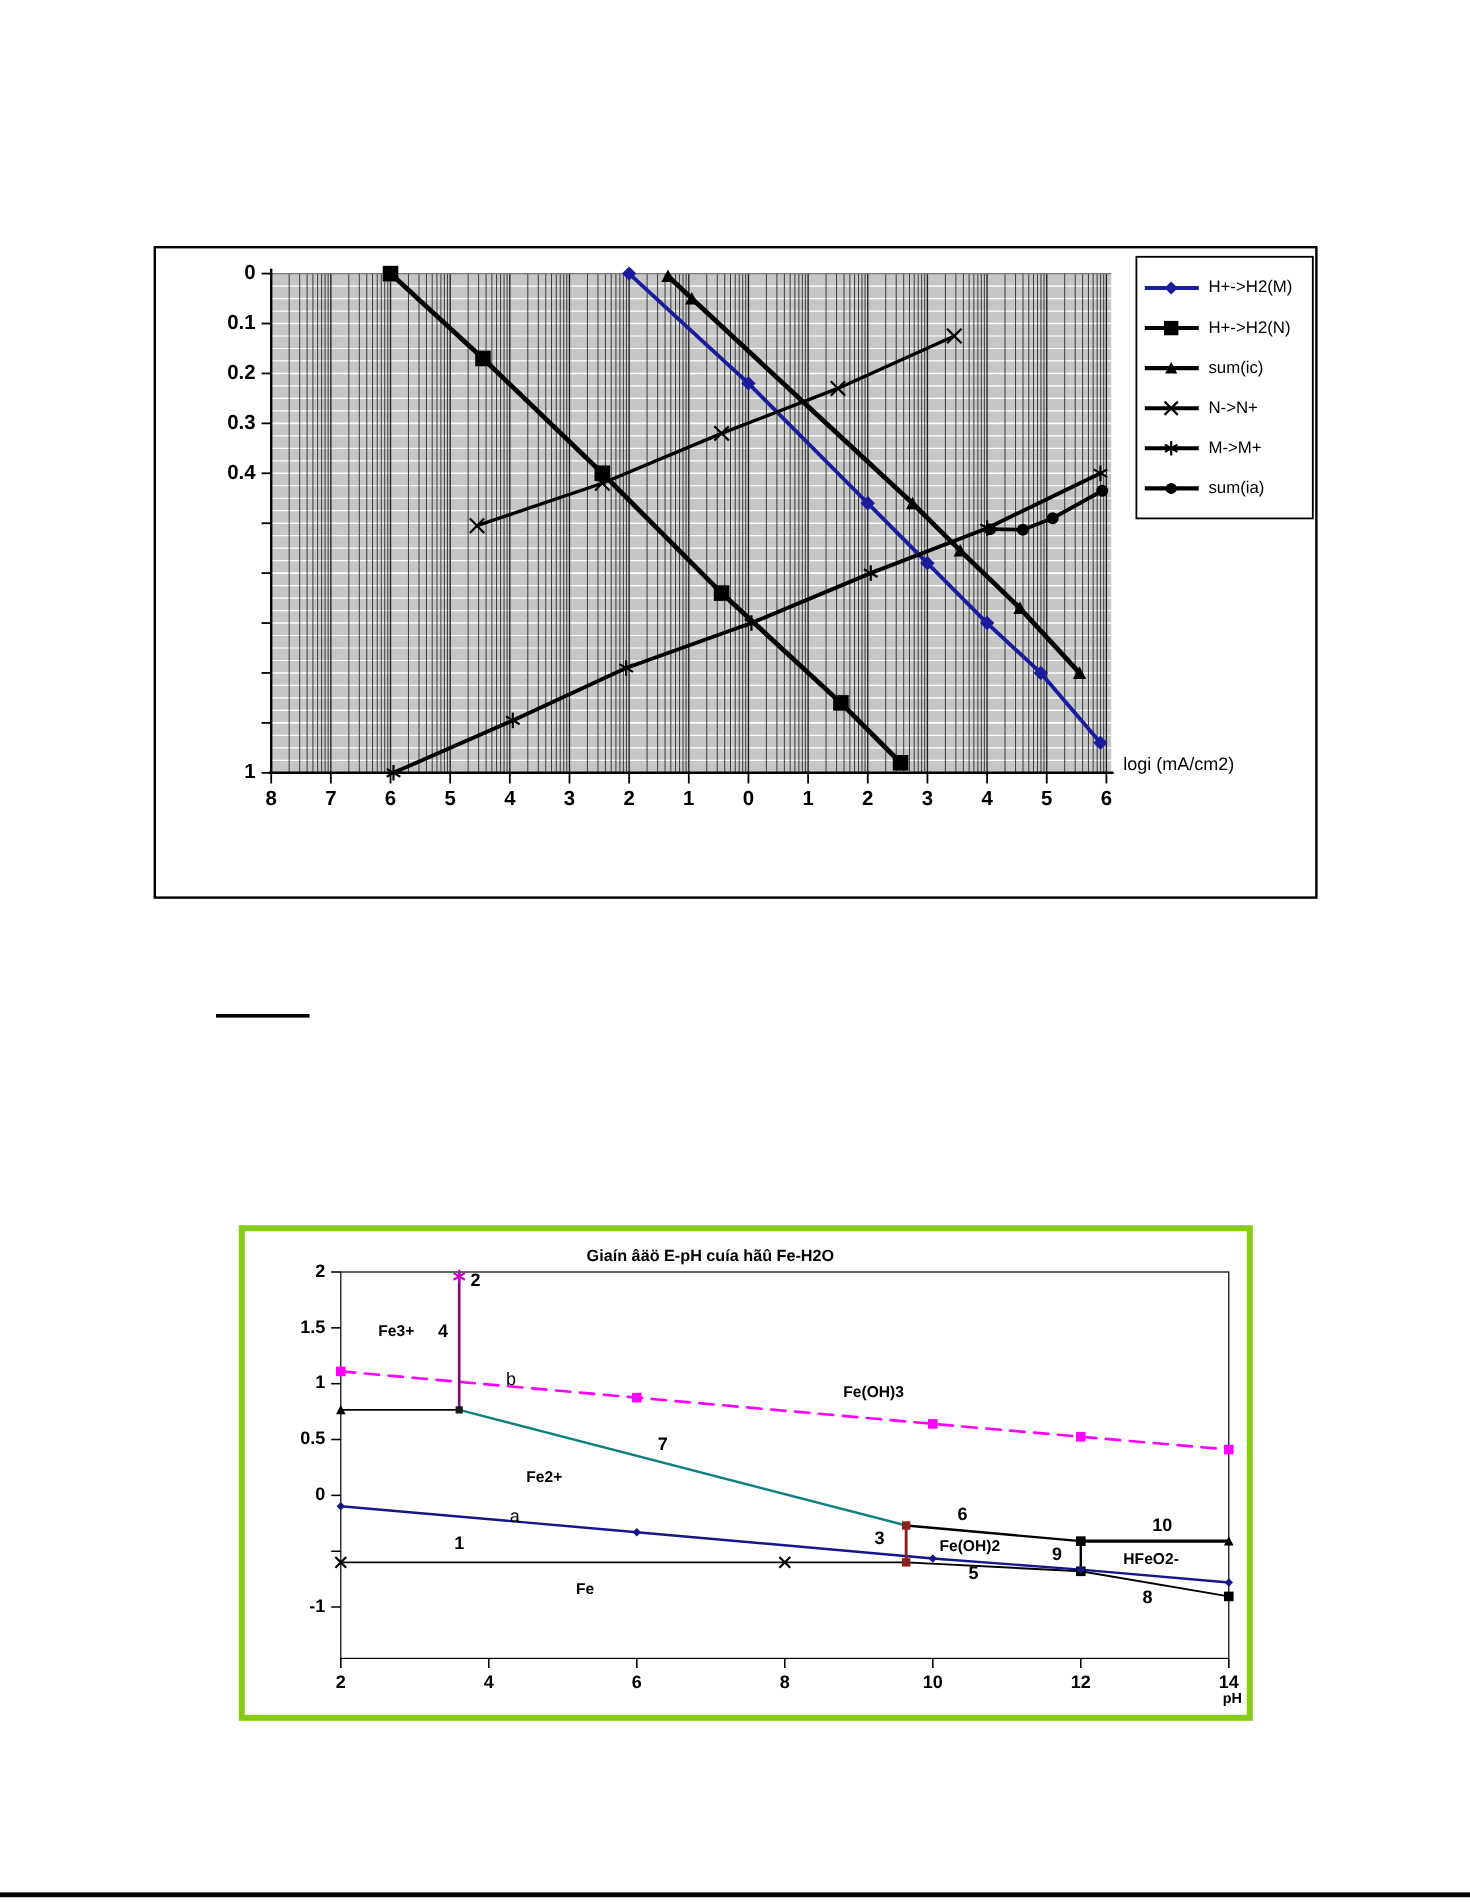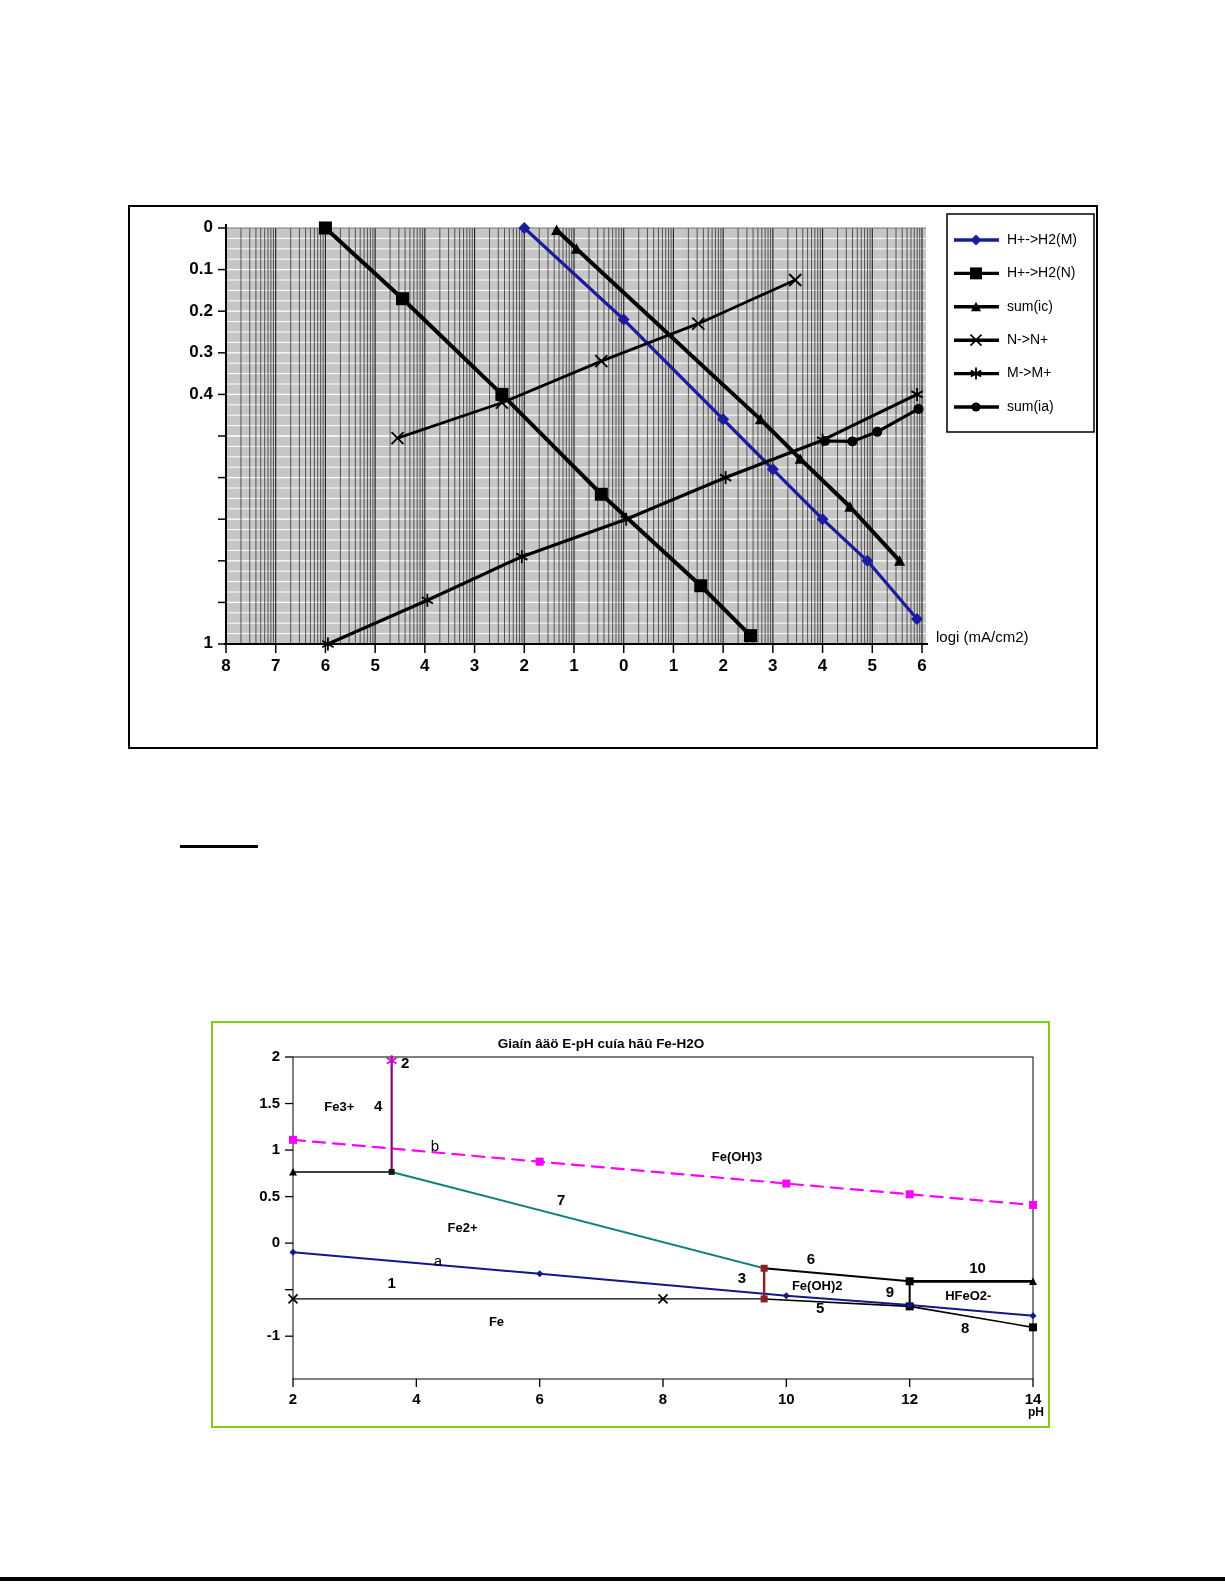--- a/index.html
+++ b/index.html
@@ -1,20 +1,20 @@
 <!DOCTYPE html>
 <html><head>
 <meta charset="utf-8">
 <style>
   html,body{margin:0;padding:0;background:#fff;}
   .page{position:relative;width:1225px;height:1585px;background:#ffffff;
         font-family:"Liberation Sans",sans-serif;overflow:hidden;}
   .chart-box{position:absolute;background:#fff;}
   #evans-box{left:128px;top:205px;width:966px;height:540px;border:2px solid #000;}
-  #pourbaix-box{left:211px;top:1021px;width:835px;height:403px;border:2px solid #84cc16;}
+  #pourbaix-box{left:199px;top:1021px;width:835px;height:403px;border:5px solid #84cc16;}
   .rule{position:absolute;background:#000;}
   #blank-underline{left:180px;top:845px;width:78px;height:3px;}
   #page-bottom-rule{left:0px;top:1577px;width:1225px;height:4px;}
   svg text{font-family:"Liberation Sans",sans-serif;}
 </style>
 </head>
 <body>
 
 <div class="page">
   <div id="evans-box" class="chart-box">

